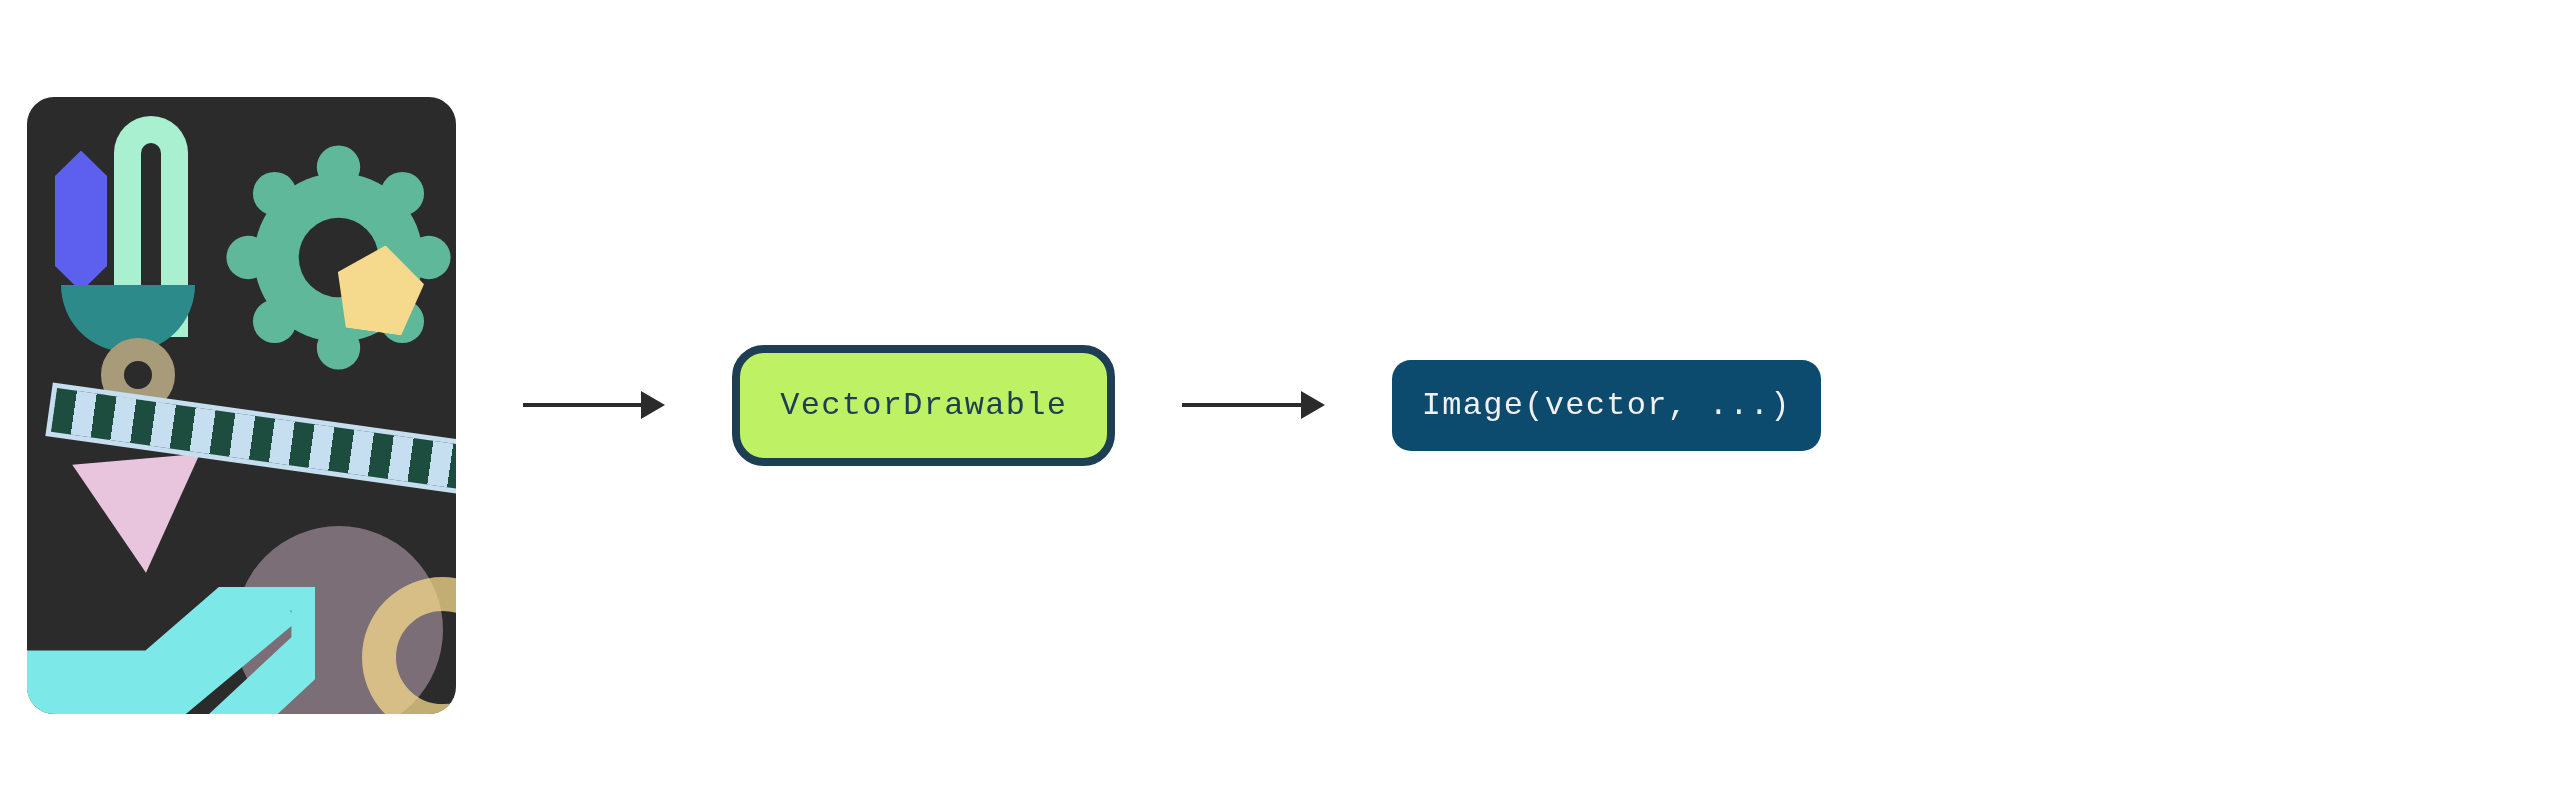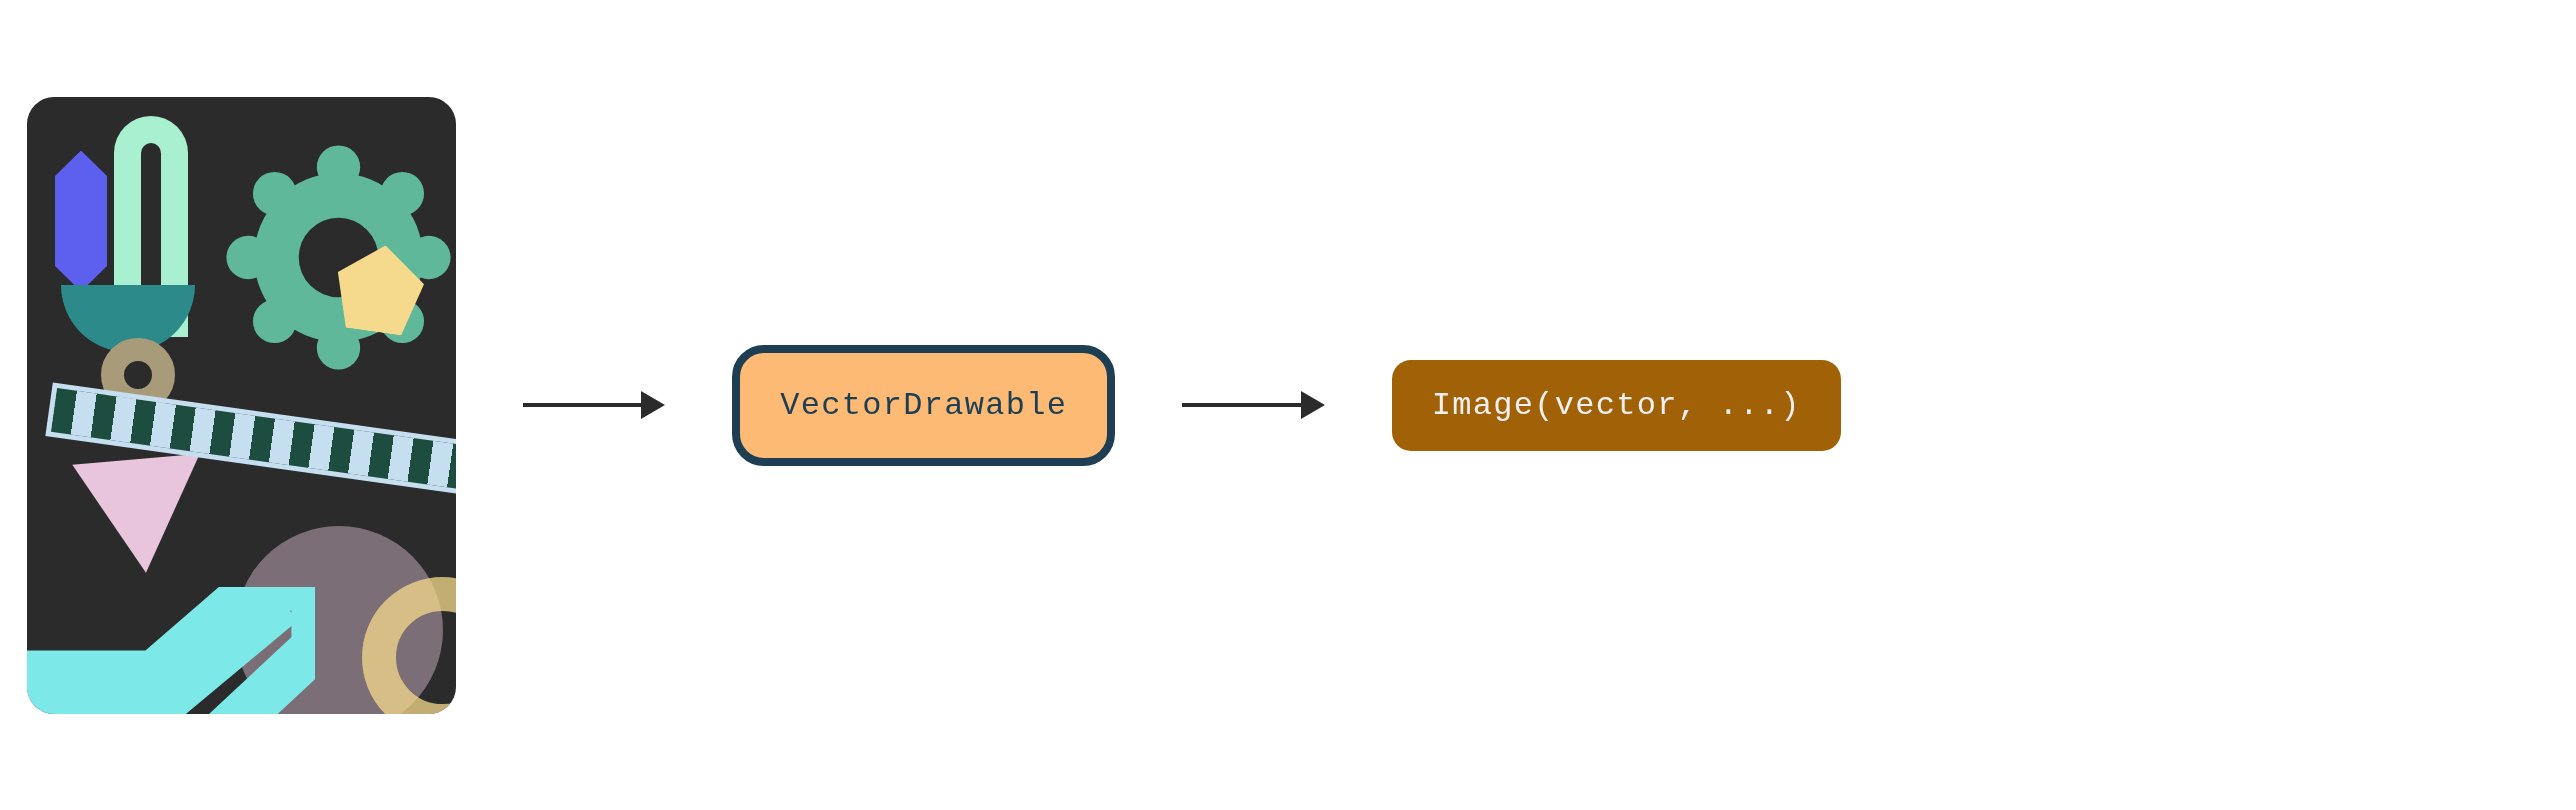--- a/index.html
+++ b/index.html
@@ -50,35 +50,35 @@
       border-top: 14.8px solid transparent;
       border-bottom: 14.8px solid transparent;
       border-left: 24px solid #2b2b2b;
       margin-left: -2.7px;
     }
     
     .vector-drawable-box {
       border: 8px solid #1d3e53;
       border-radius: 32px;
       padding: 34px 40px;
-      background: #fdba74;
+      background: #bef264;
     }
     
     .vector-drawable-text {
       font-size: 32px;
       color: #1d3e53;
       font-weight: 500;
       letter-spacing: 1.3px;
       font-family: 'Menlo', 'Consolas', 'Courier New', monospace;
     }
     
     .image-call-box {
-      background: #a16207;
+      background: #0c4a6e;
       border-radius: 19px;
-      padding: 27px 40px;
+      padding: 27px 30px;
     }
     
     .image-call-text {
       font-size: 32px;
       color: #f0f0f0;
       font-weight: 400;
       letter-spacing: 1.3px;
       font-family: 'Menlo', 'Consolas', 'Courier New', monospace;
     }
     

